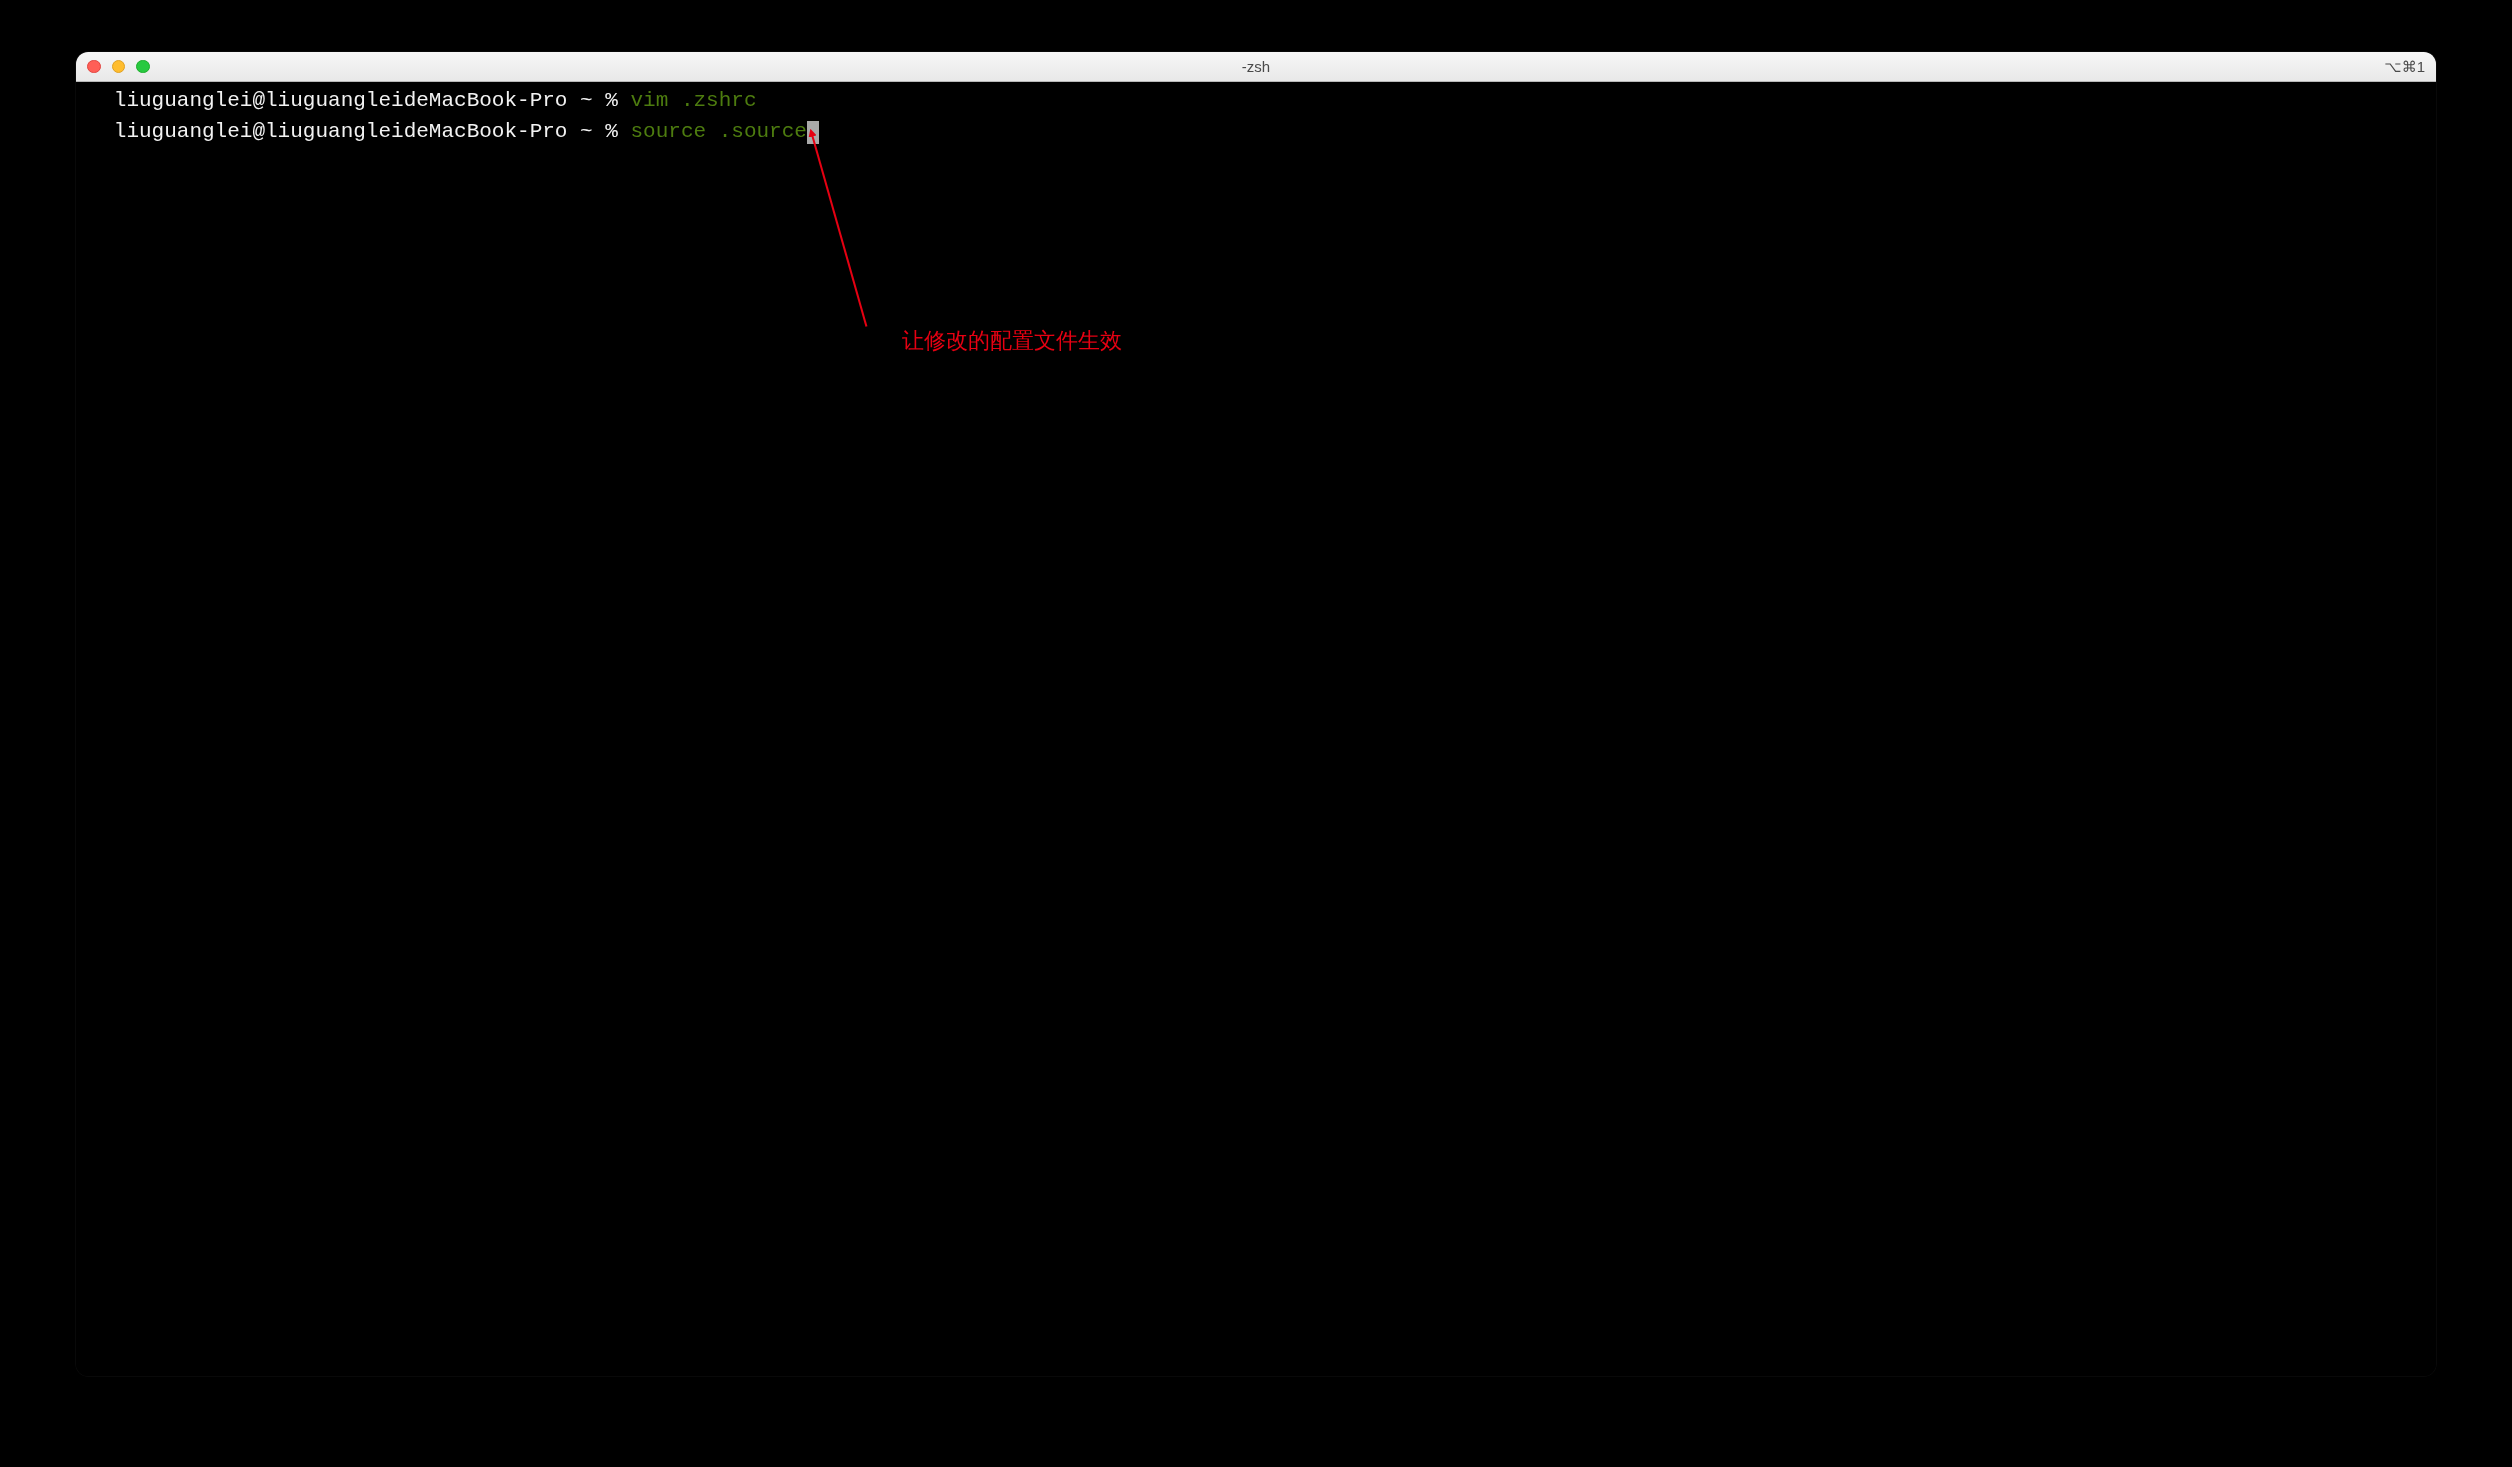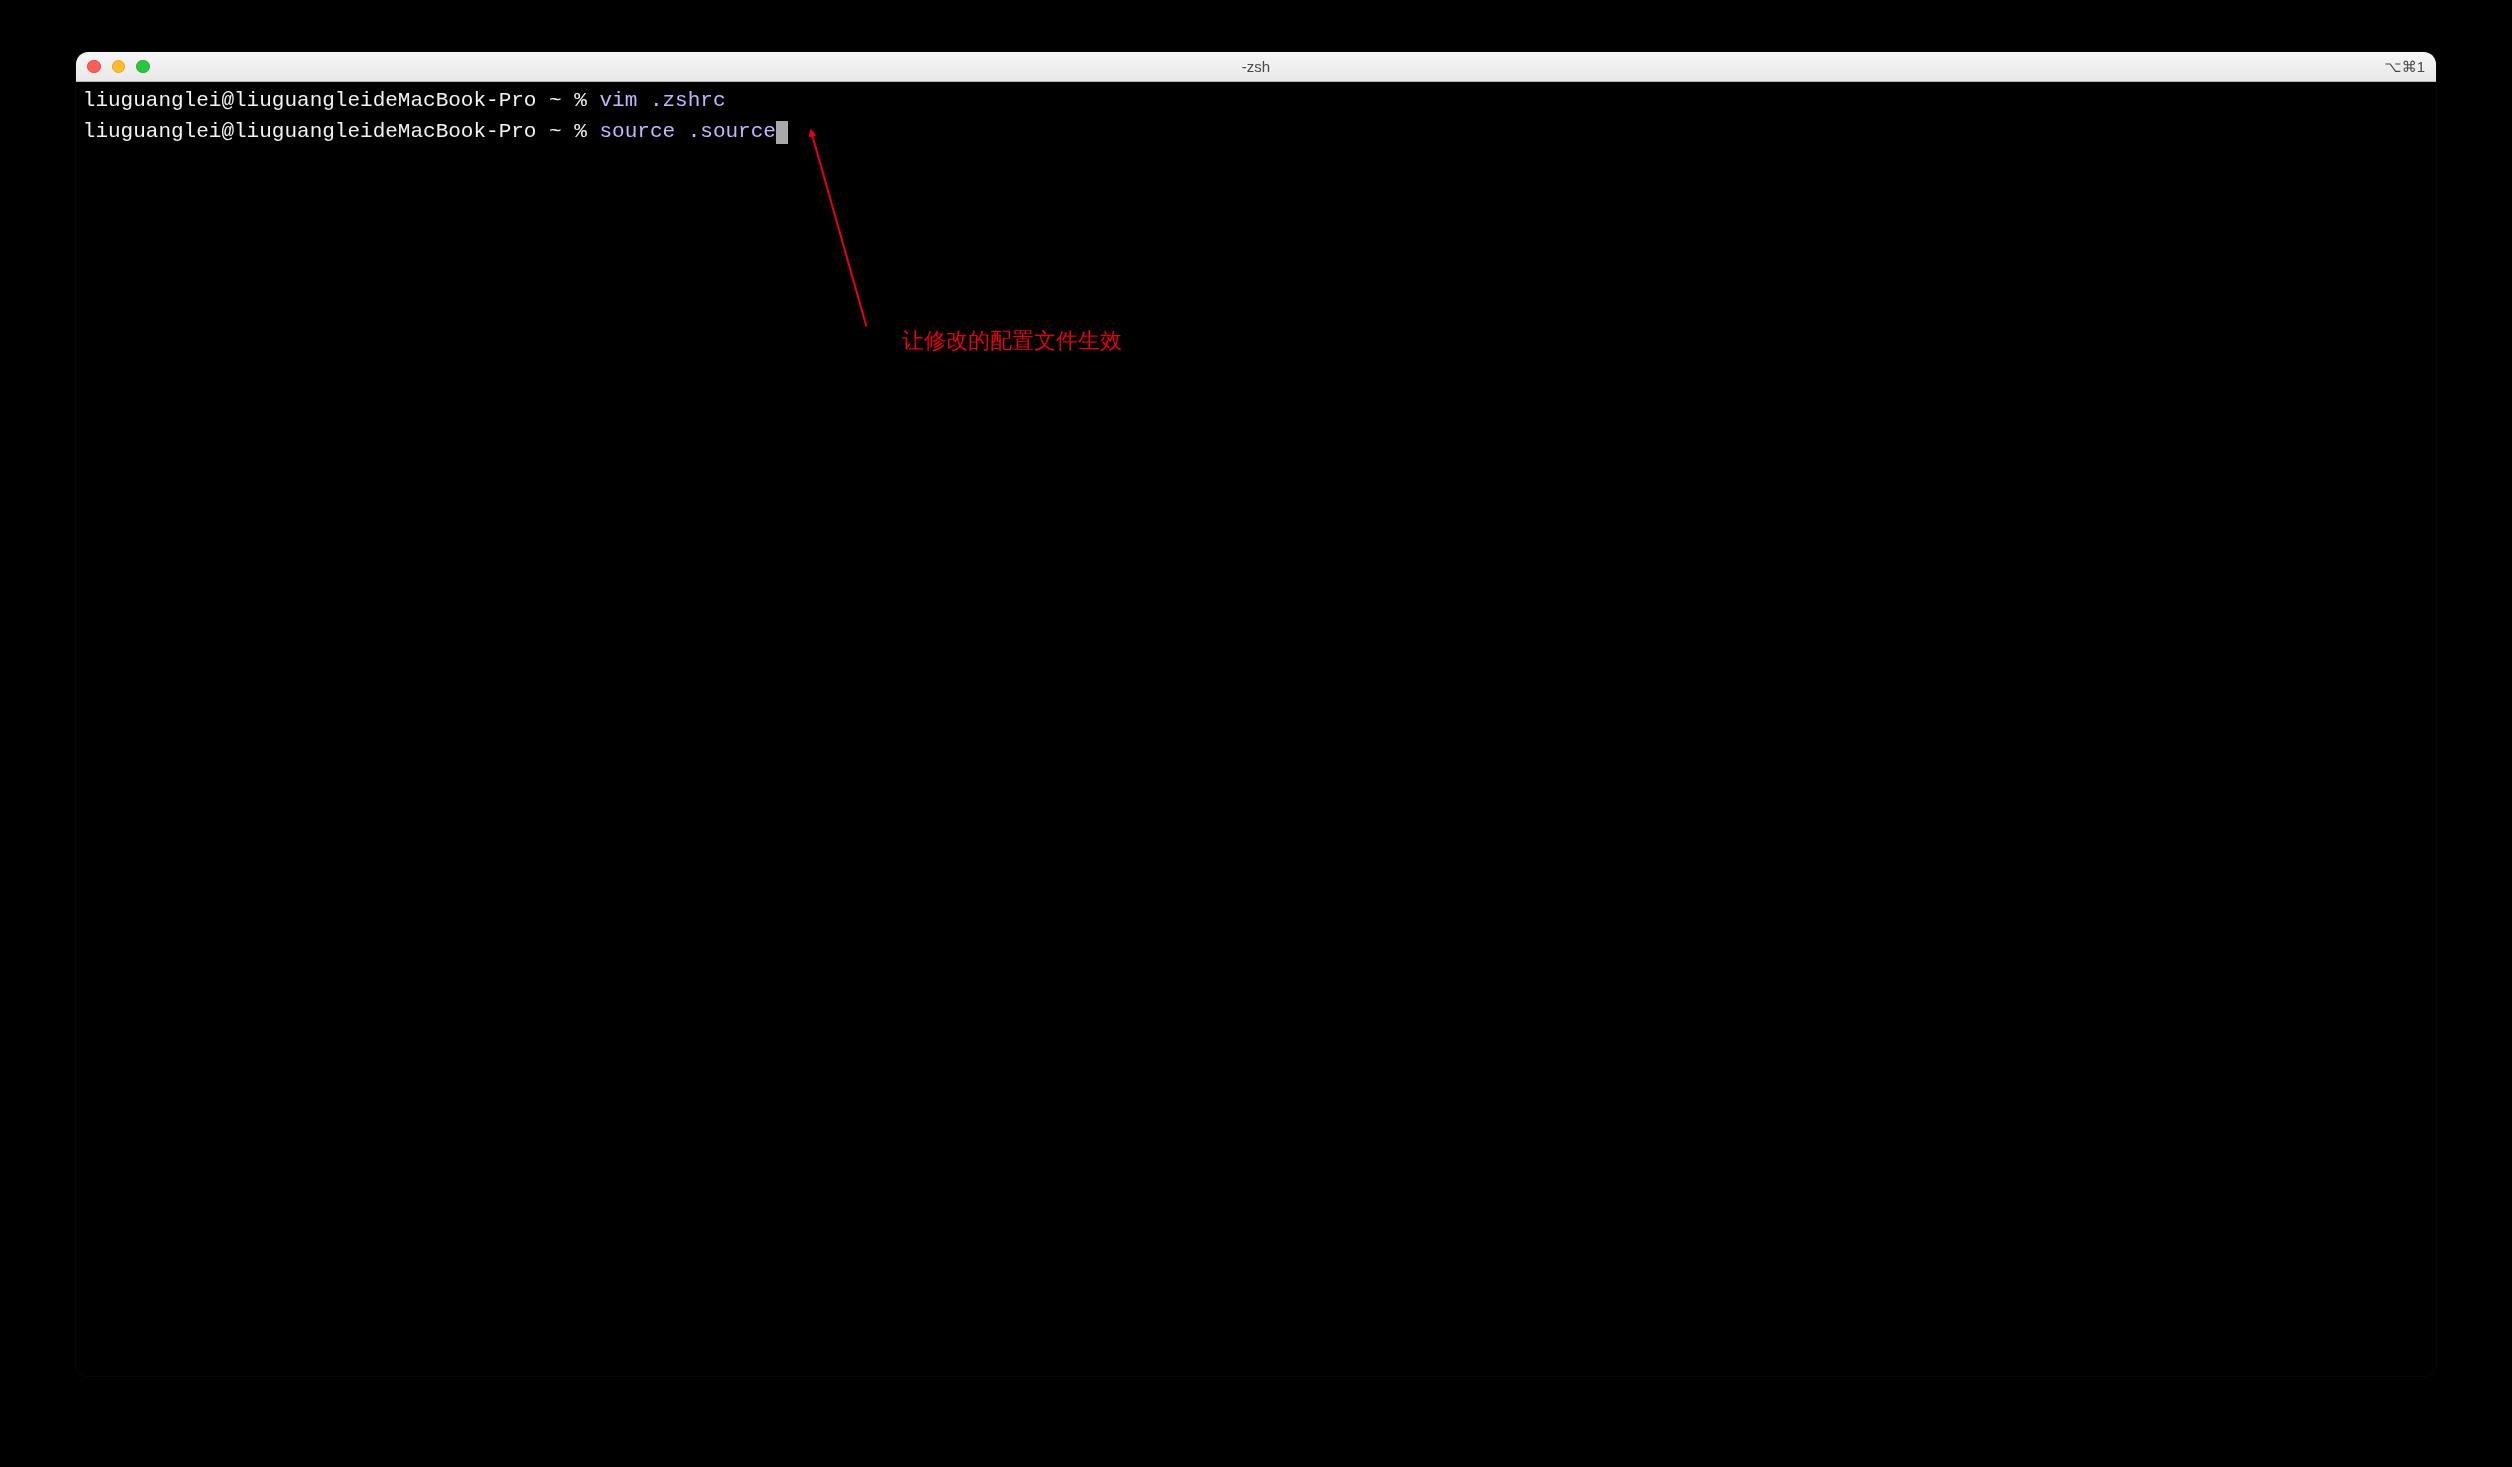--- a/index.html
+++ b/index.html
@@ -84,22 +84,22 @@
       font-size: 21px;
       color: #f2f2f2;
       line-height: 1.45;
       position: relative;
     }
     
     .term-line {
       white-space: pre;
     }
     
-    .prompt { color: #f2f2f2; }
-    .command { color: #c4b5fd; margin-top: 6px; }
+    .prompt { color: #f2f2f2; margin-left: 31px; }
+    .command { color: #4d7c0f; margin-top: 6px; }
     
     .cursor {
       display: inline-block;
       width: 12.2px;
       height: 23px;
       background: #a9a9a9;
       vertical-align: text-bottom;
       margin-left: 0px;
       position: relative;
       top: 1.4px;

